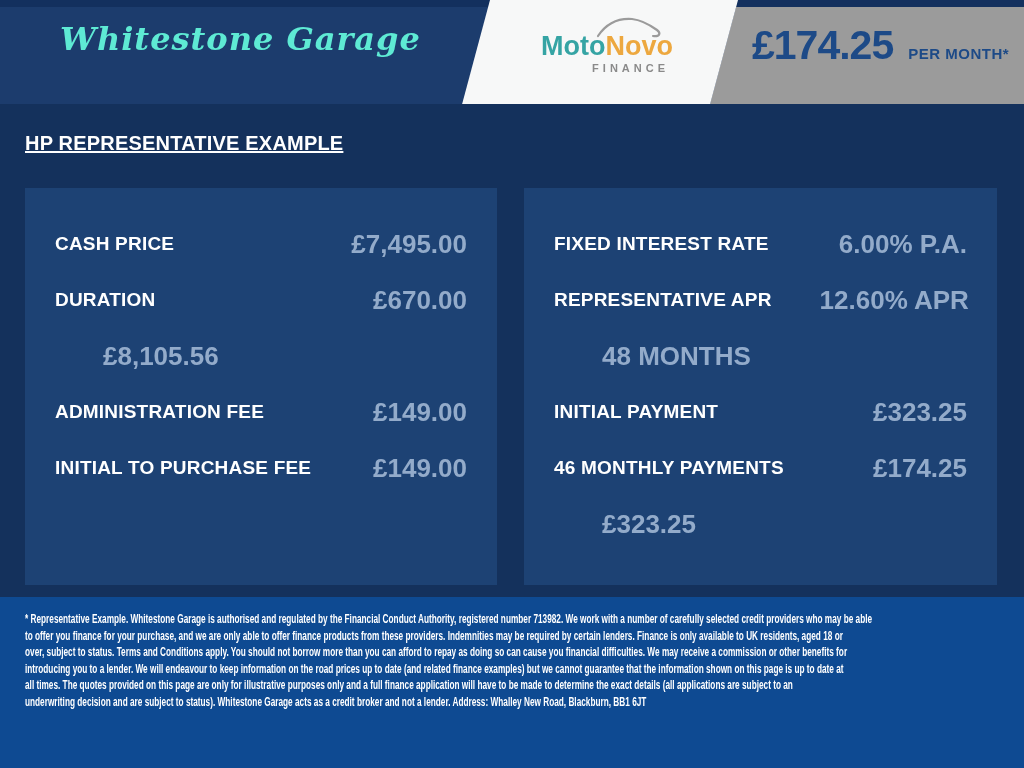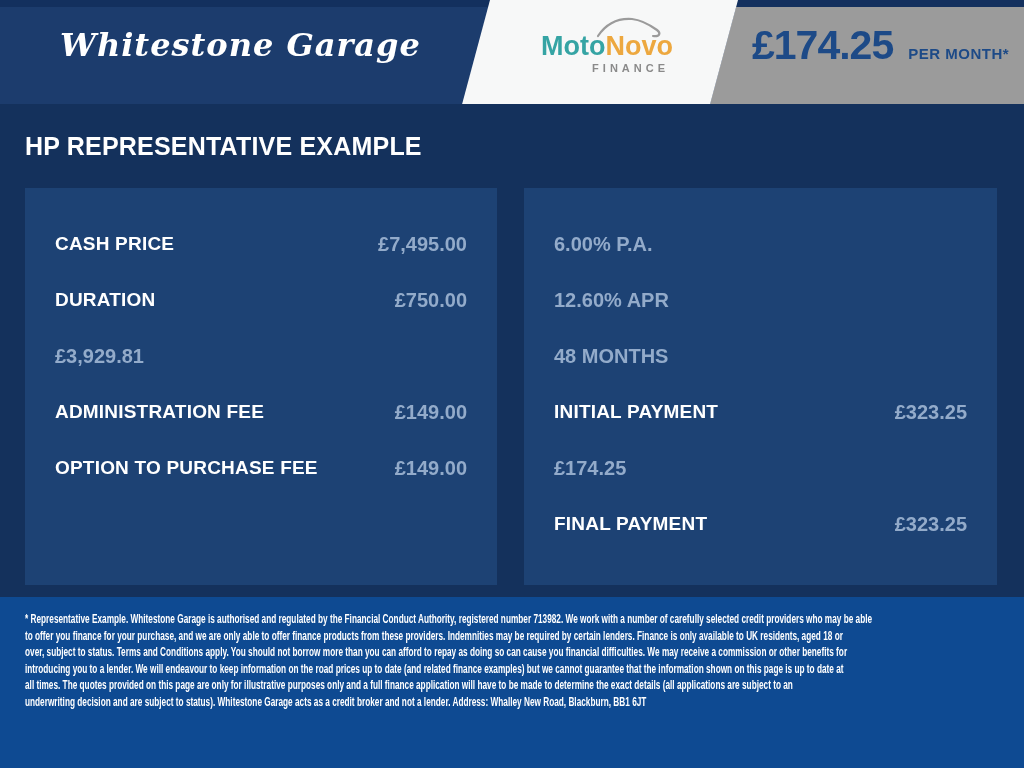--- a/index.html
+++ b/index.html
@@ -13,53 +13,53 @@
   .top-strip{position:absolute;top:0;left:0;width:1024px;height:7px;background:#13305e;z-index:2;}
   .gray-para{
     position:absolute;top:7px;left:736px;width:430px;height:97px;background:#9b9b9b;
     transform:skewX(-15deg);transform-origin:top left;z-index:1;
   }
   .white-para{
     position:absolute;top:0;left:490px;width:248px;height:104px;background:#f7f8f8;
     transform:skewX(-15deg);transform-origin:top left;z-index:3;
   }
   .dealer-logo{
-    position:absolute;left:60px;top:26px;z-index:4;
+    position:absolute;left:60px;top:20px;z-index:4;
     font-family:"DejaVu Serif",serif;font-style:italic;font-weight:bold;
-    font-size:32px;color:#ffffff;letter-spacing:1px;
+    font-size:32px;color:#5eead4;letter-spacing:1px;
   }
   .motonovo{position:absolute;left:541px;top:16px;width:126px;height:60px;z-index:4;}
   .swoosh{position:absolute;left:54px;top:0;width:72px;height:24px;}
   .brand-line{position:absolute;top:15px;left:0;font-size:27px;font-weight:bold;white-space:nowrap;}
   .moto{color:#35a4a4;}
   .novo{color:#eda83f;}
   .finance-sub{
     position:absolute;top:46px;right:-2px;font-size:11px;font-weight:bold;
     color:#8a8a8a;letter-spacing:4px;white-space:nowrap;
   }
   .price-block{
     position:absolute;left:752px;top:22px;z-index:4;display:flex;align-items:baseline;
     gap:15px;color:#1d4a87;white-space:nowrap;
   }
   .price{font-size:41px;font-weight:bold;letter-spacing:-1px;}
   .per-month{font-size:15px;font-weight:bold;letter-spacing:.5px;}
   
   .title{
-    position:absolute;left:25px;top:132px;margin:0;font-size:25px;font-weight:bold;
-    color:#ffffff;letter-spacing:.2px;white-space:nowrap;
+    position:absolute;left:25px;top:132px;margin:0;font-size:20px;font-weight:bold;
+    color:#ffffff;letter-spacing:.2px;white-space:nowrap;text-decoration:underline;
   }
   .panel{
     position:absolute;top:188px;height:397px;background:#1d4274;
     padding:28px 30px 0;box-sizing:border-box;
   }
   .panel-left{left:25px;width:472px;}
   .panel-right{left:524px;width:473px;}
   .row{display:flex;justify-content:space-between;align-items:center;height:56px;}
   .lbl{font-size:19px;font-weight:bold;color:#ffffff;letter-spacing:.2px;white-space:nowrap;}
-  .val{font-size:20px;font-weight:bold;color:#93abca;white-space:nowrap;}
+  .val{font-size:26px;font-weight:bold;color:#93abca;white-space:nowrap;margin-left:48px;}
   
   .footer{
     position:absolute;top:597px;left:0;width:1024px;height:171px;background:#0e4a92;
     padding:14px 0 0 25px;box-sizing:border-box;
   }
   .fline{
     white-space:nowrap;transform:scaleX(.66);transform-origin:left center;
     font-size:12.5px;font-weight:bold;color:#ffffff;line-height:16.6px;
   }
 </style>
@@ -92,54 +92,56 @@
   <main>
     <h1 class="title">HP REPRESENTATIVE EXAMPLE</h1>
 
     <section class="panel panel-left">
       <div class="row">
         <span class="lbl">CASH PRICE</span>
         <span class="val">£7,495.00</span>
       </div>
       <div class="row">
         <span class="lbl">DURATION</span>
-        <span class="val">£750.00</span>
+        <span class="val">£670.00</span>
       </div>
       <div class="row">
-        <span class="val">£3,929.81</span>
+        <span class="val">£8,105.56</span>
       </div>
       <div class="row">
         <span class="lbl">ADMINISTRATION FEE</span>
         <span class="val">£149.00</span>
       </div>
       <div class="row">
-        <span class="lbl">OPTION TO PURCHASE FEE</span>
+        <span class="lbl">INITIAL TO PURCHASE FEE</span>
         <span class="val">£149.00</span>
       </div>
     </section>
 
     <section class="panel panel-right">
       <div class="row">
+        <span class="lbl">FIXED INTEREST RATE</span>
         <span class="val">6.00% P.A.</span>
       </div>
       <div class="row">
+        <span class="lbl">REPRESENTATIVE APR</span>
         <span class="val">12.60% APR</span>
       </div>
       <div class="row">
         <span class="val">48 MONTHS</span>
       </div>
       <div class="row">
         <span class="lbl">INITIAL PAYMENT</span>
         <span class="val">£323.25</span>
       </div>
       <div class="row">
+        <span class="lbl">46 MONTHLY PAYMENTS</span>
         <span class="val">£174.25</span>
       </div>
       <div class="row">
-        <span class="lbl">FINAL PAYMENT</span>
         <span class="val">£323.25</span>
       </div>
     </section>
   </main>
 
   <footer class="footer">
     <div class="fline">* Representative Example. Whitestone Garage is authorised and regulated by the Financial Conduct Authority, registered number 713982. We work with a number of carefully selected credit providers who may be able</div>
     <div class="fline">to offer you finance for your purchase, and we are only able to offer finance products from these providers. Indemnities may be required by certain lenders. Finance is only available to UK residents, aged 18 or</div>
     <div class="fline">over, subject to status. Terms and Conditions apply. You should not borrow more than you can afford to repay as doing so can cause you financial difficulties. We may receive a commission or other benefits for</div>
     <div class="fline">introducing you to a lender. We will endeavour to keep information on the road prices up to date (and related finance examples) but we cannot guarantee that the information shown on this page is up to date at</div>

